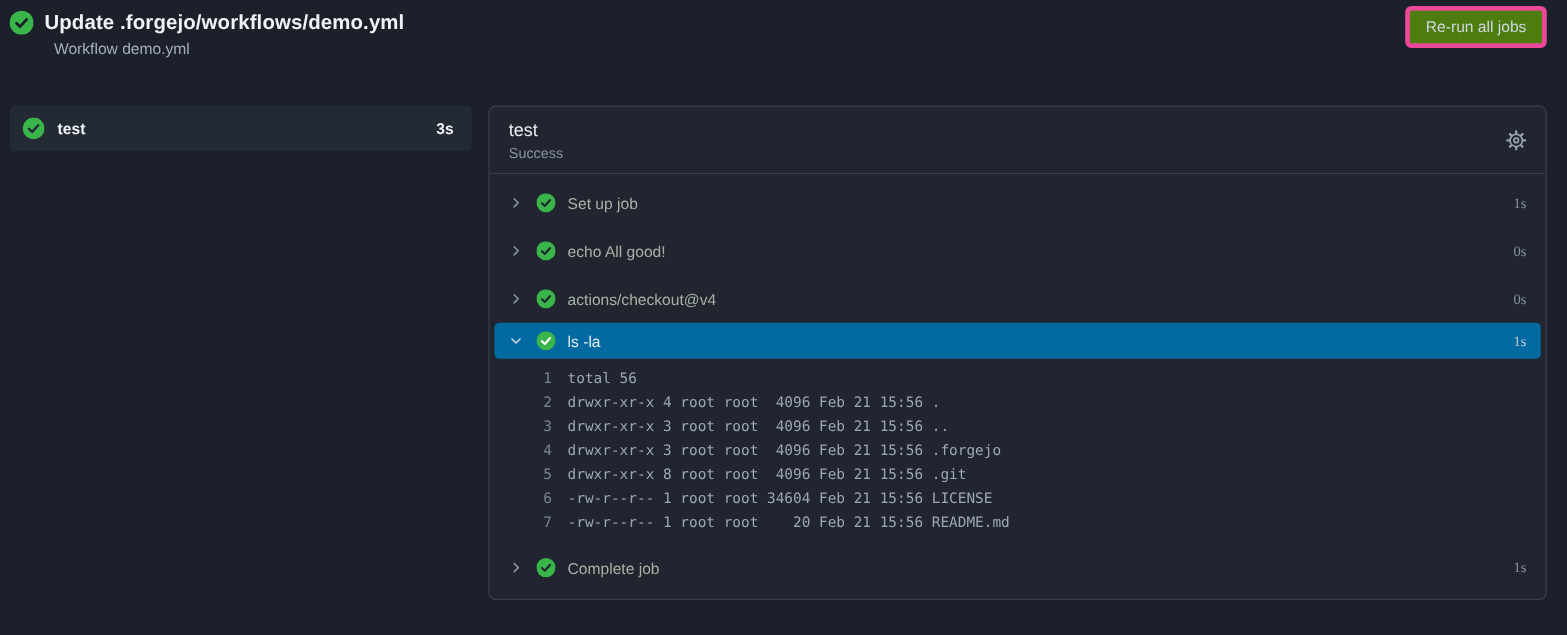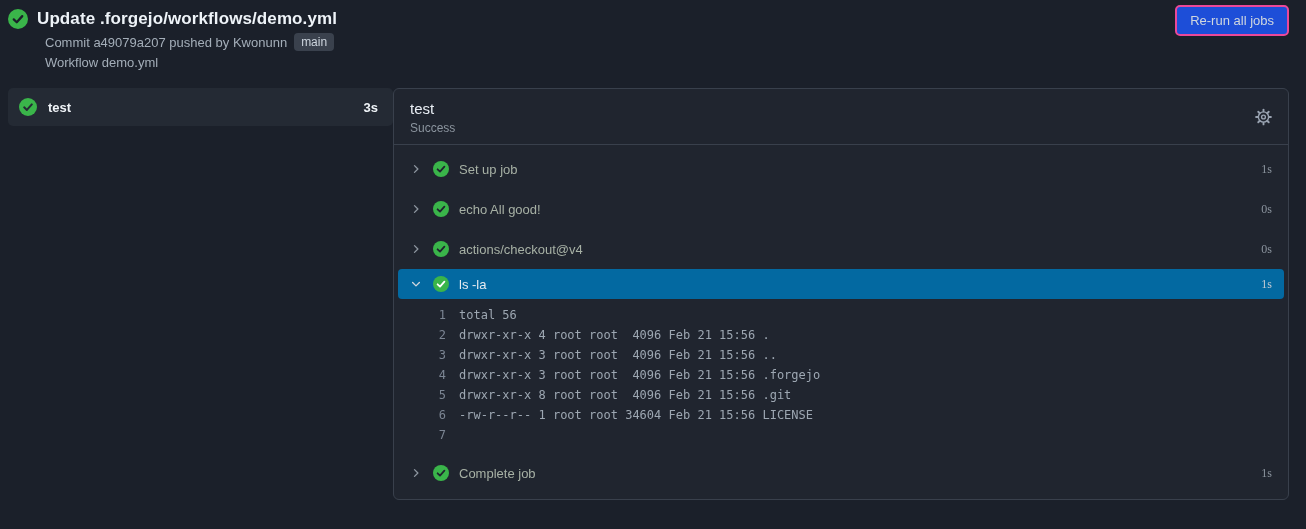--- a/index.html
+++ b/index.html
@@ -12,27 +12,27 @@
   }
 
   
   .page-header { position: relative; height: 80px; padding: 9px 16px 0 8px; }
   .title-row { display: flex; align-items: flex-start; gap: 9px; }
   .run-title { font-size: 17px; font-weight: 700; color: #eef3f8; letter-spacing: .1px; }
   .sub-line { margin: 4px 0 0 37px; font-size: 13px; color: #a4aeb9; display: flex; align-items: center; gap: 7px; }
   .branch-badge { background: #3a414d; color: #ccd4dd; font-size: 12px; padding: 2px 7px; border-radius: 4px; line-height: 14px; }
   .rerun-btn {
     position: absolute; top: 5px; right: 17px;
-    background: #1d4ed8; border: 2px solid #ec4899; border-radius: 5px;
+    background: #4d7c0f; border: 4px solid #ec4899; border-radius: 5px;
     color: #d0d7de; font-size: 13px; padding: 6px 13px;
     font-family: "Liberation Sans", sans-serif; cursor: pointer;
   }
 
   
-  .main { display: flex; padding: 8px 17px 0 8px; align-items: flex-start; }
+  .main { display: flex; gap: 14px; padding: 8px 17px 0 8px; align-items: flex-start; }
 
   
   .sidebar { width: 385px; flex-shrink: 0; }
   .job-item {
     display: flex; align-items: center; gap: 11px;
     background: #242a34; border-radius: 5px;
     height: 38px; padding: 0 15px 0 11px; cursor: pointer;
   }
   .job-name { color: #f0f4f8; font-weight: 700; font-size: 13px; }
   .job-duration { margin-left: auto; color: #f0f4f8; font-weight: 700; font-size: 13px; }
@@ -67,24 +67,20 @@
 
 <div class="page-header">
   <div class="title-row">
     <span>
       <svg width="20" height="20" viewBox="0 0 16 16">
         <circle cx="8" cy="8" r="8" fill="#3ab54a"></circle>
         <path d="M4.6 8.3 L7 10.6 L11.4 5.7" stroke="#1b202a" stroke-width="1.8" fill="none" stroke-linecap="round" stroke-linejoin="round"></path>
       </svg>
     </span>
     <span class="run-title">Update .forgejo/workflows/demo.yml</span>
-  </div>
-  <div class="sub-line">
-    <span>Commit a49079a207 pushed by Kwonunn</span>
-    <span class="branch-badge">main</span>
   </div>
   <div class="sub-line">
     <span>Workflow demo.yml</span>
   </div>
   <button class="rerun-btn">Re-run all jobs</button>
 </div>
 
 <div class="main">
 
   <div class="sidebar">
@@ -211,20 +207,21 @@
         <div class="log-line">
           <span class="log-num">5</span>
           <span class="log-text">drwxr-xr-x 8 root root  4096 Feb 21 15:56 .git</span>
         </div>
         <div class="log-line">
           <span class="log-num">6</span>
           <span class="log-text">-rw-r--r-- 1 root root 34604 Feb 21 15:56 LICENSE</span>
         </div>
         <div class="log-line">
           <span class="log-num">7</span>
+          <span class="log-text">-rw-r--r-- 1 root root    20 Feb 21 15:56 README.md</span>
         </div>
       </div>
 
       <div class="step-row">
         <span class="chev">
           <svg width="12" height="12" viewBox="0 0 16 16">
               <path d="M6 3.5 l4.5 4.5 -4.5 4.5" stroke="currentColor" stroke-width="1.8" fill="none" stroke-linecap="round" stroke-linejoin="round"></path>
             </svg>
         </span>
         <span class="step-icon">

